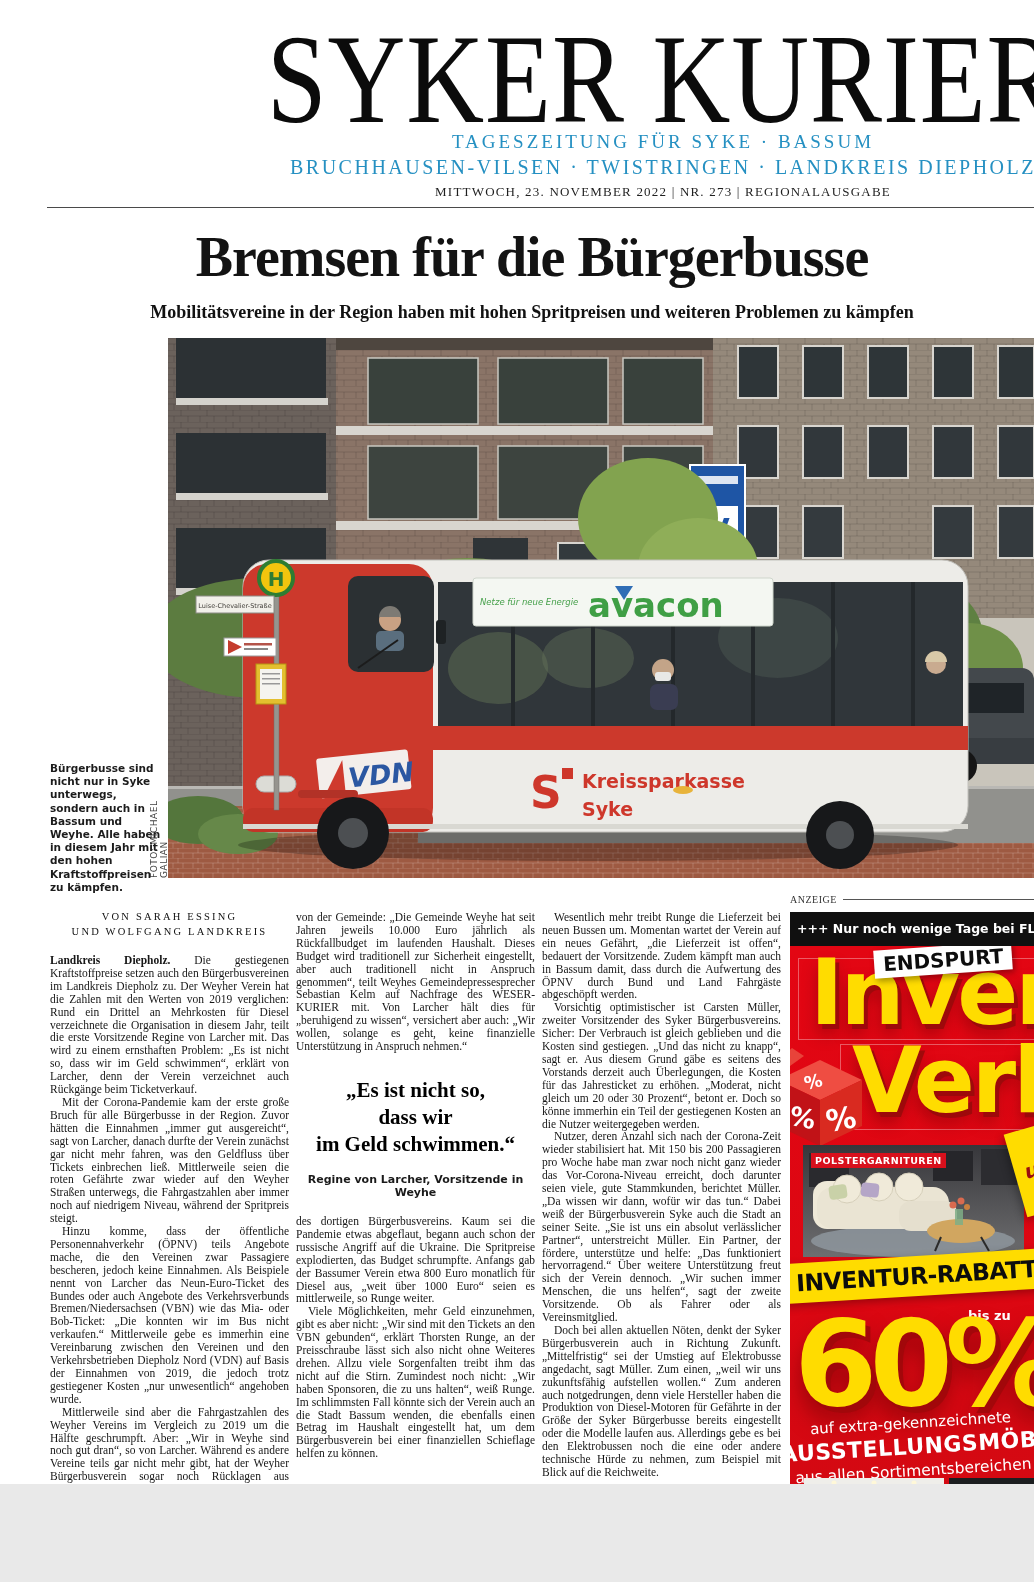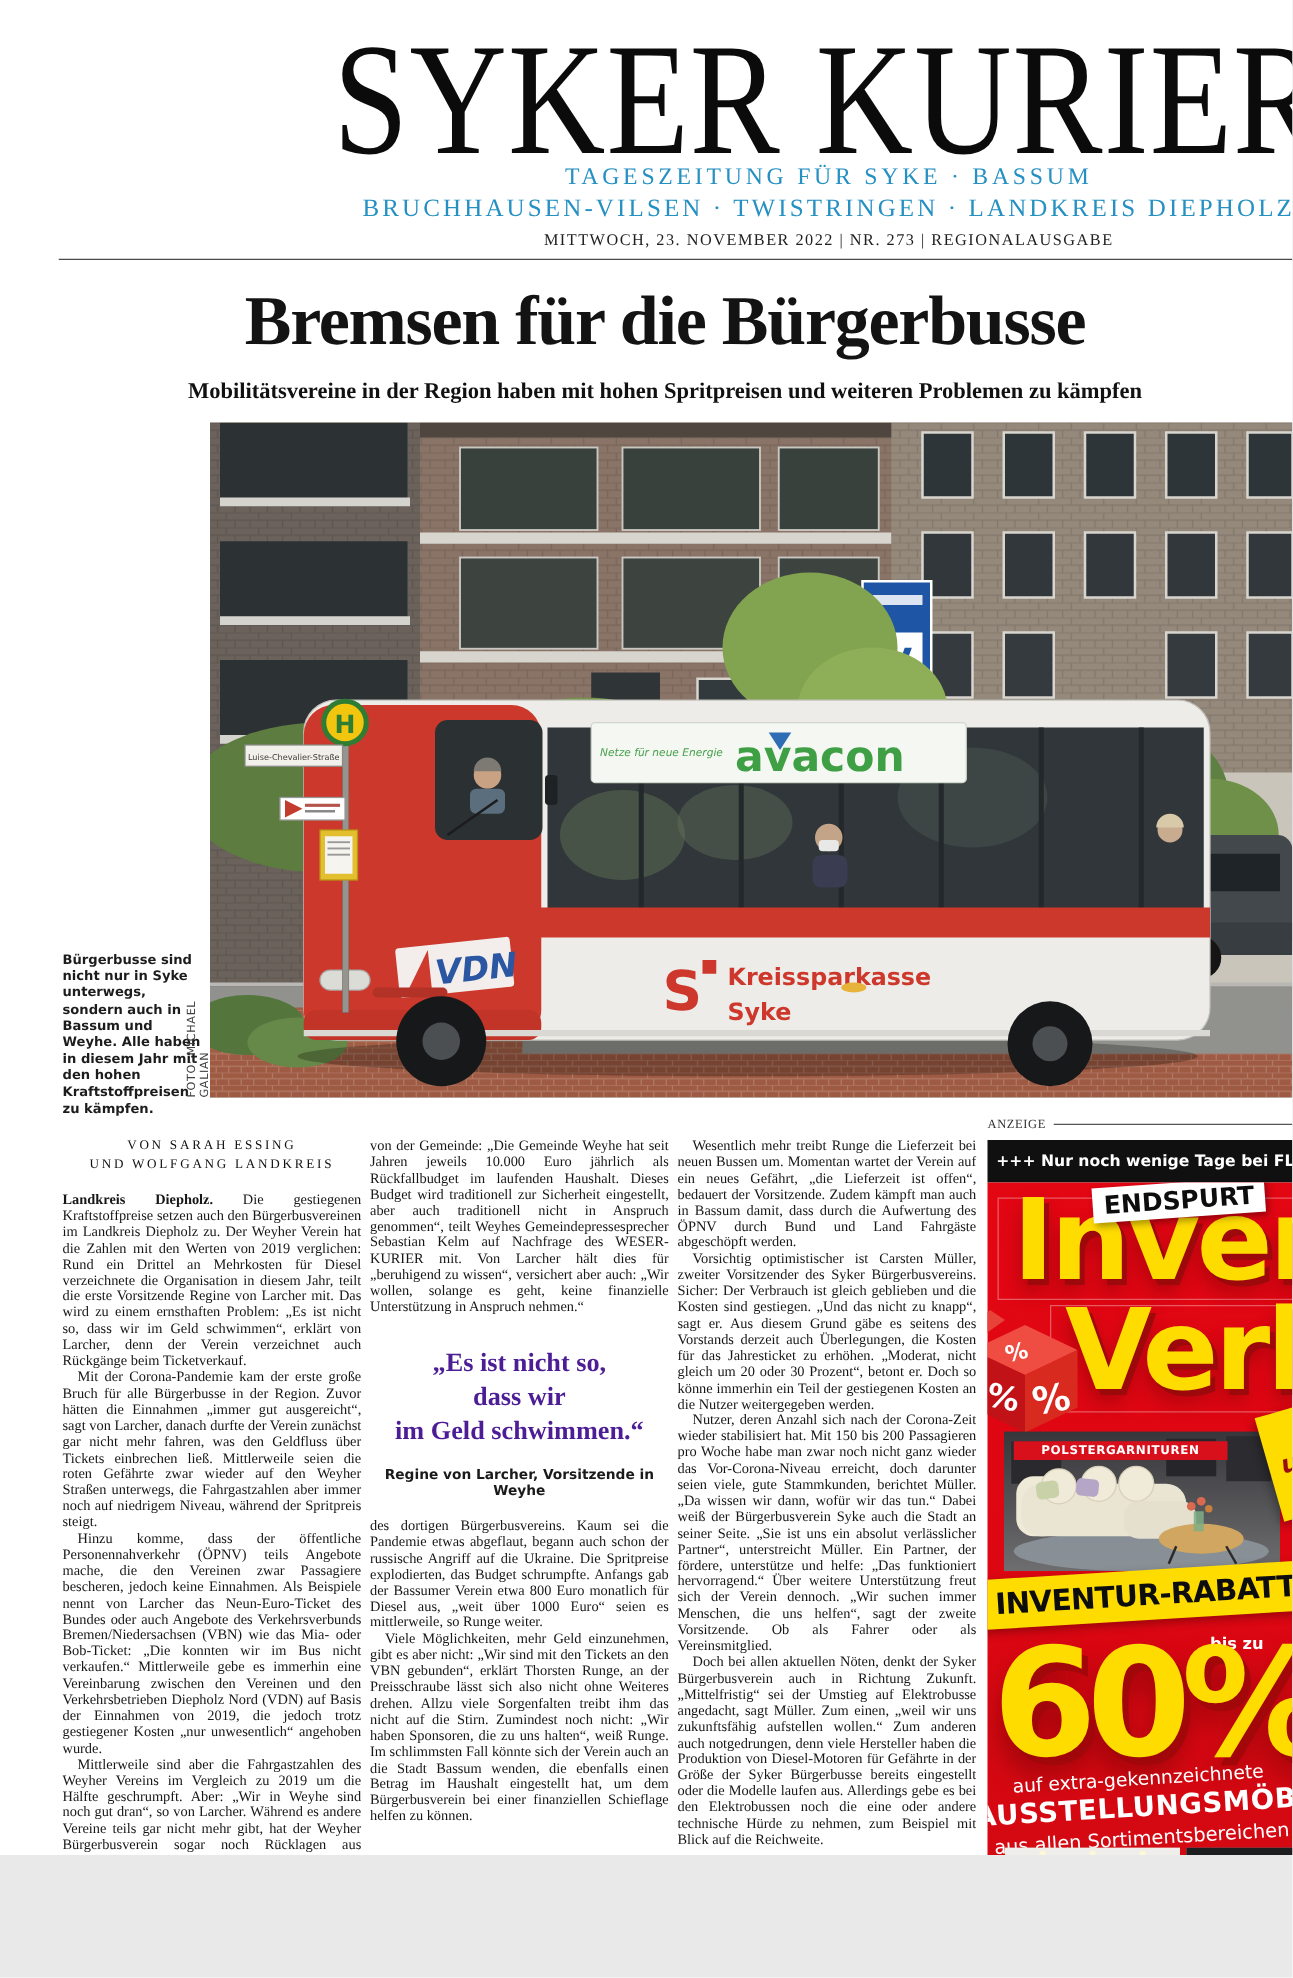--- a/index.html
+++ b/index.html
@@ -32,21 +32,21 @@
   
   .byline{left:50px;top:898px;width:239px;text-align:center;font-size:10.5px;line-height:15px;
           letter-spacing:2.2px;color:#111;margin-top:11px;}
   .bodycol{width:239px;overflow:hidden;text-align:justify;margin-top:15px;}
   .bodycol p{margin:0;font-size:11.5px;line-height:12.9px;hyphens:auto;-webkit-hyphens:auto;}
   .bodycol p.indent{text-indent:12px;}
   .col1{left:50px;top:939px;height:643px;}
   .col2{left:296px;top:896px;height:686px;}
   .col3{left:542px;top:896px;height:686px;}
   .quote{margin:24px 0 0;text-align:center;font-family:"Liberation Serif",serif;
-         font-weight:700;font-size:21px;line-height:27px;color:#4c1d95;}
+         font-weight:700;font-size:21px;line-height:27px;color:#000000;}
   .quote-attr{margin:15px 0 16px;text-align:center;font-family:"DejaVu Sans",sans-serif;
               font-weight:700;font-size:11px;color:#1a1a1a;}
 
   
   .ad-label-row{left:790px;top:894px;width:244px;display:flex;align-items:center;gap:6px;}
   .ad-label{font-family:Liberation Serif, serif;font-size:10px;letter-spacing:.5px;color:#333;}
   .ad-label-line{flex:1;height:1px;background:#555;}
   .ad-bar{left:790px;top:912px;width:244px;height:34px;background:#101010;color:#fff;
           font-family:"DejaVu Sans",sans-serif;font-weight:700;font-size:12.5px;line-height:34px;
           padding-left:7px;box-sizing:border-box;white-space:nowrap;overflow:hidden;}
@@ -56,21 +56,21 @@
   .ad-body .abs{position:absolute;}
   .guide{border:1px solid rgba(255,255,255,.35);}
   .endspurt{left:84px;top:0;transform:rotate(-4deg);background:#fff;color:#0d0d0d;
             font-weight:700;font-size:20px;padding:2px 9px;box-shadow:2px 3px 6px rgba(0,0,0,.35);}
   .bigword{font-weight:700;font-size:90px;line-height:1;color:#ffdc00;letter-spacing:-3px;
            text-shadow:4px 5px 0 rgba(150,10,10,.85),0 10px 16px rgba(90,0,0,.4);white-space:nowrap;}
   .big1{left:20px;top:2px;}
   .big2{left:62px;top:90px;}
   .sofa{left:13px;top:199px;width:221px;height:112px;overflow:hidden;}
   .cat-label{left:8px;top:8px;background:#d8101c;color:#fff;font-weight:700;font-size:9.5px;
-             letter-spacing:.5px;padding:2px 22px;}
+             letter-spacing:.5px;padding:2px 4px;}
   .ribbon{left:224px;top:176px;width:80px;height:86px;background:#ffdc00;transform:rotate(-16deg);
           color:#9b0c10;font-weight:700;font-style:italic;font-size:20px;
           padding:30px 0 0 10px;box-sizing:border-box;box-shadow:-3px 3px 8px rgba(0,0,0,.3);}
   .rabatt{left:-8px;top:310px;width:272px;transform:rotate(-3.5deg);background:#ffdc00;
           color:#0d0d0d;font-weight:700;font-size:23.5px;letter-spacing:-.5px;
           padding:6px 0 6px 14px;box-sizing:border-box;box-shadow:0 3px 8px rgba(0,0,0,.3);
           white-space:nowrap;}
   .biszu{left:178px;top:362px;color:#fff;font-size:13px;font-weight:600;}
   .discount{left:4px;top:358px;font-weight:700;font-size:120px;line-height:1;color:#ffdc00;
             letter-spacing:-8px;white-space:nowrap;

